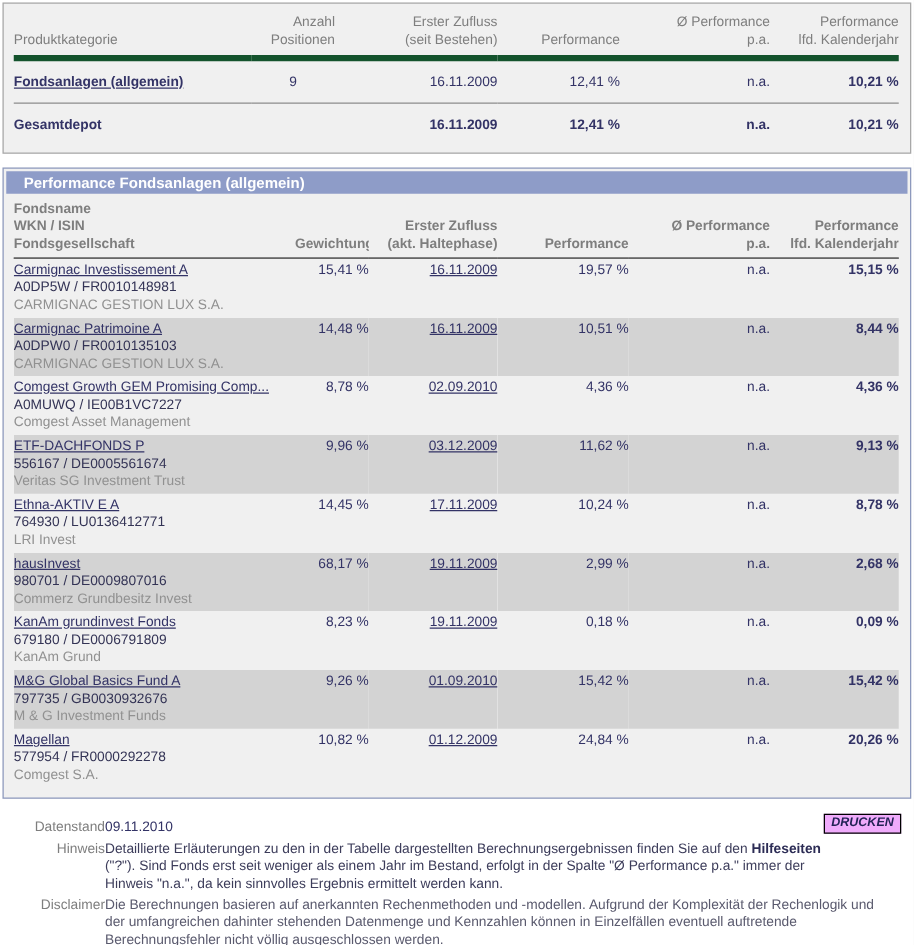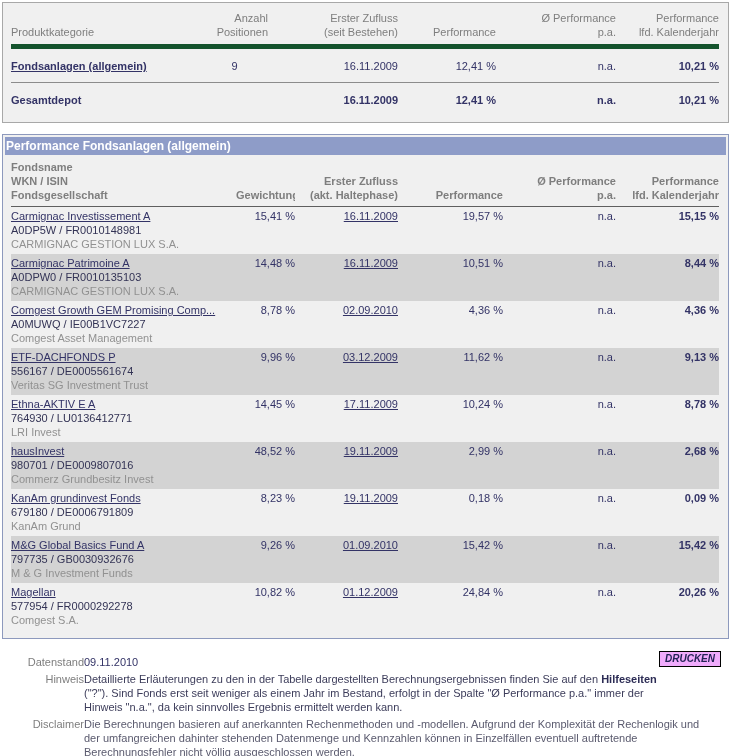--- a/index.html
+++ b/index.html
@@ -46,21 +46,21 @@
     background:#f0f0f0;
     border:1px solid #8d99bd;
     padding:2px;
   }
   .section-titlebar {
     background:#8e9cc8;
     color:#ffffff;
     font-weight:bold;
     font-size:12px;
     height:18px; line-height:18px;
-    padding-left:1px;
+    padding-left:14px;
   }
   .fund-table-wrap { padding:2px 6px 6px 6px; }
   .fund-table th {
     font-weight:bold; color:#7e7e7e;
     vertical-align:bottom;
     padding:3px 0 4px 0;
     border-bottom:1px solid #5f5f5f;
     line-height:14px;
   }
   .fund-table th.left { text-align:left; vertical-align:top; }
@@ -234,21 +234,21 @@
           <tr>
             <td><a class="fund-name">Ethna-AKTIV E A</a><div class="wkn-line">764930 /  LU0136412771</div><div class="company-line">LRI Invest</div></td>
             <td class="num">14,45 %</td>
             <td class="num"><a>17.11.2009</a></td>
             <td class="num">10,24 %</td>
             <td class="num">n.a.</td>
             <td class="num bold">8,78 %</td>
           </tr>
           <tr>
             <td><a class="fund-name">hausInvest</a><div class="wkn-line">980701 /  DE0009807016</div><div class="company-line">Commerz Grundbesitz Invest</div></td>
-            <td class="num">48,52 %</td>
+            <td class="num">68,17 %</td>
             <td class="num"><a>19.11.2009</a></td>
             <td class="num">2,99 %</td>
             <td class="num">n.a.</td>
             <td class="num bold">2,68 %</td>
           </tr>
           <tr>
             <td><a class="fund-name">KanAm grundinvest Fonds</a><div class="wkn-line">679180 /  DE0006791809</div><div class="company-line">KanAm Grund</div></td>
             <td class="num">8,23 %</td>
             <td class="num"><a>19.11.2009</a></td>
             <td class="num">0,18 %</td>

